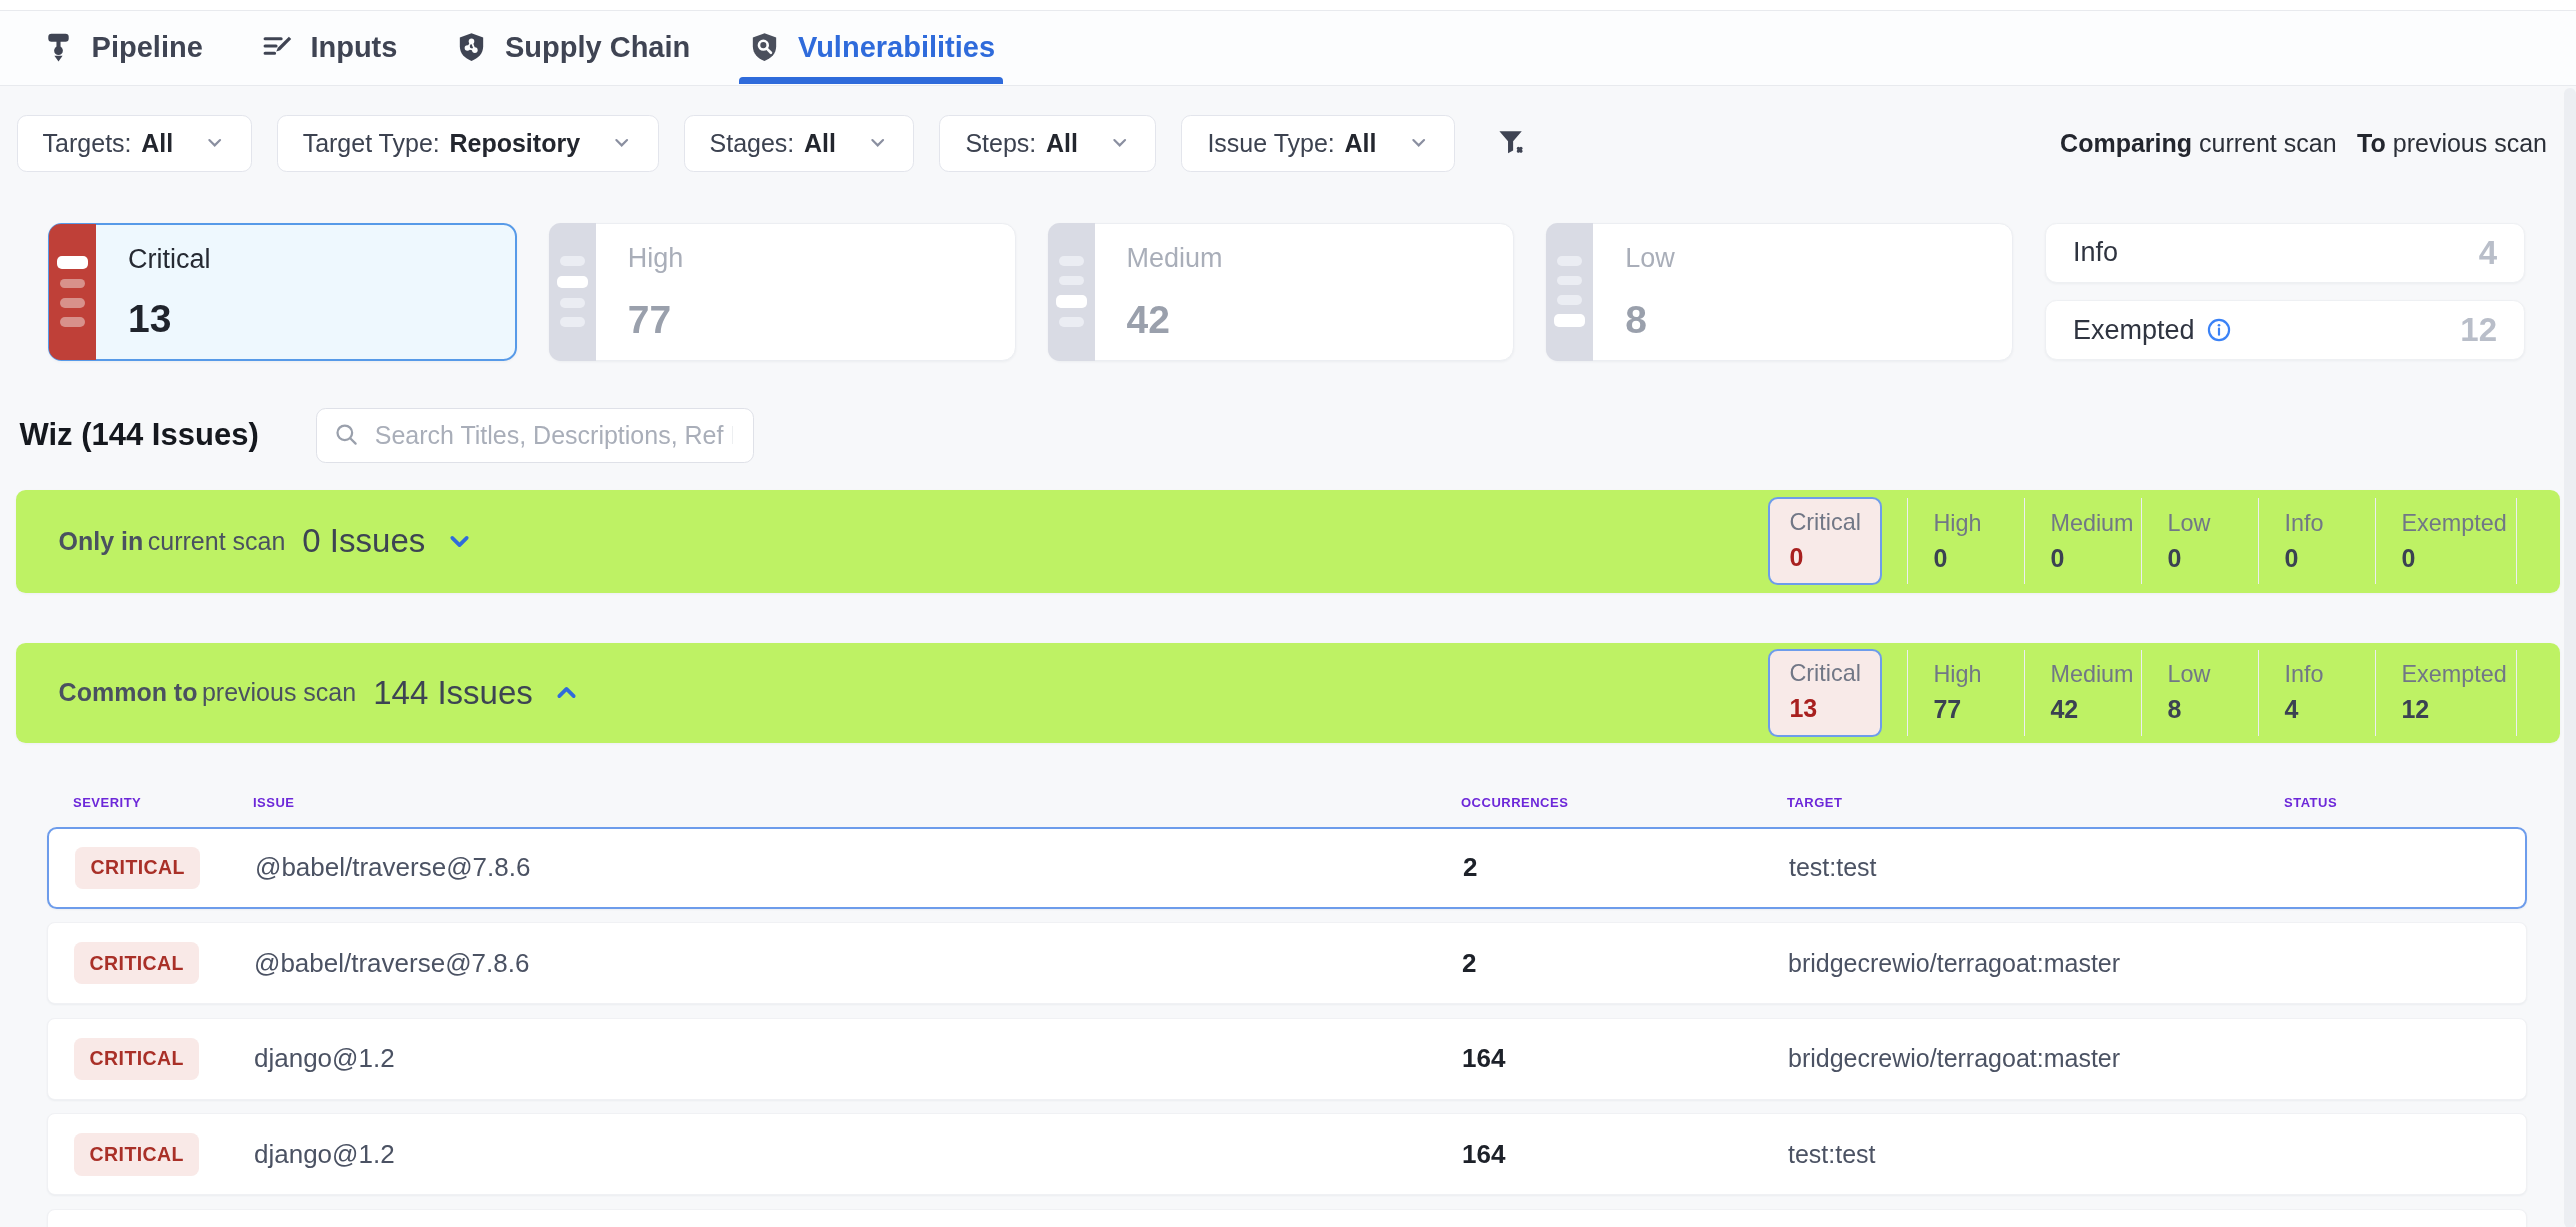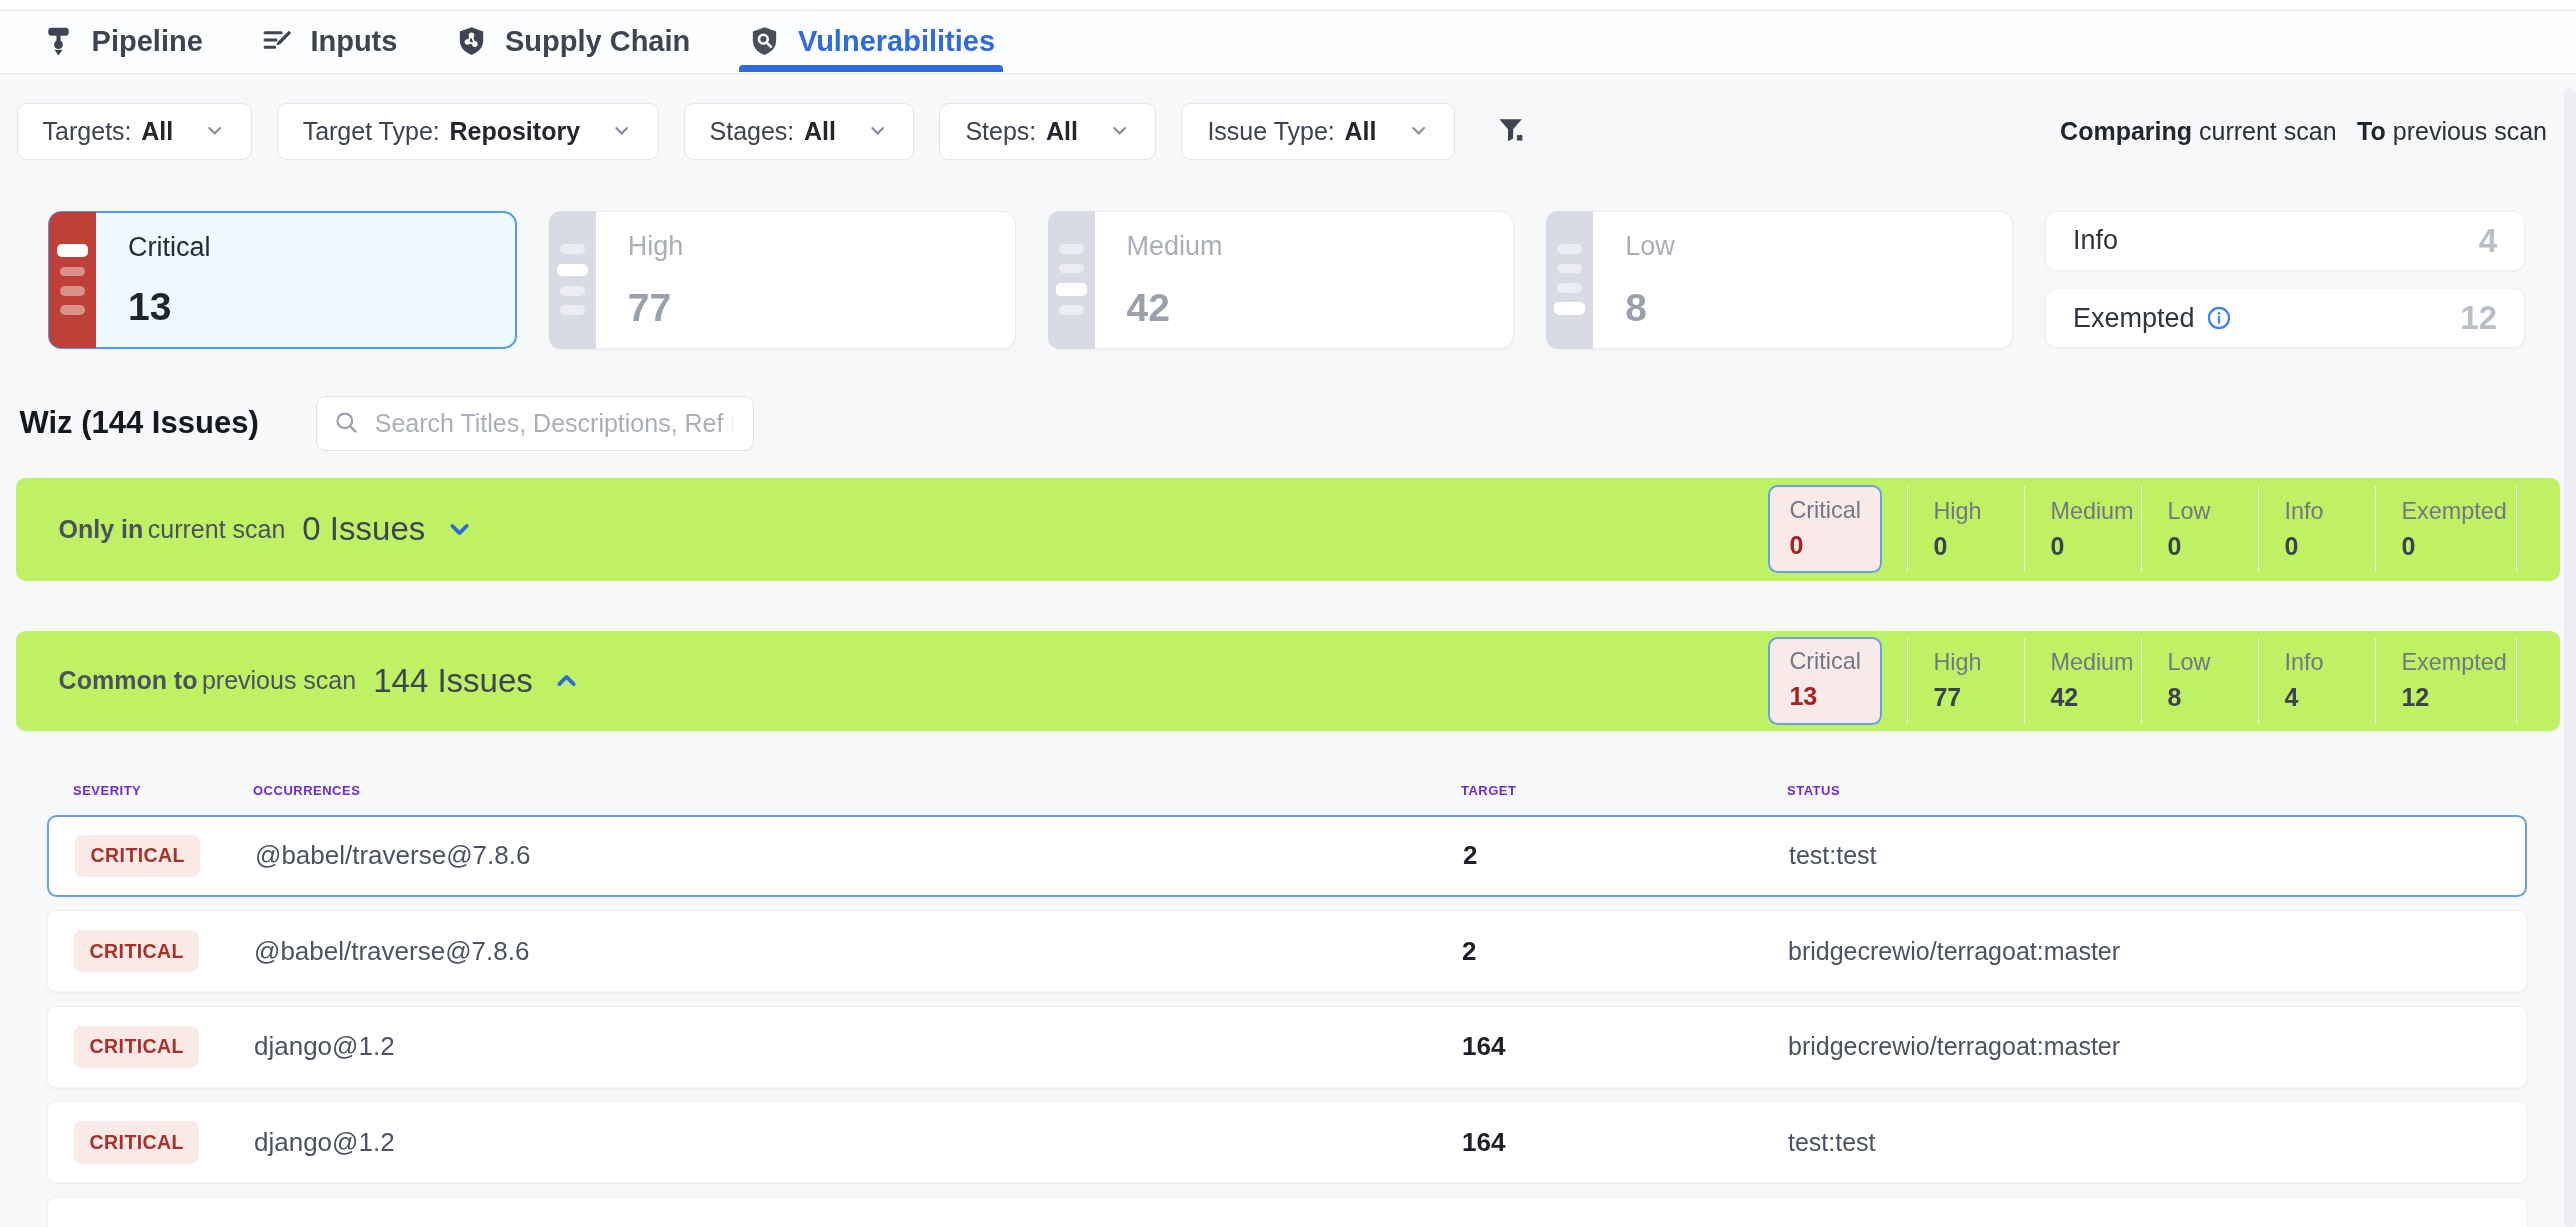--- a/index.html
+++ b/index.html
@@ -8,21 +8,21 @@
     font-family: "Liberation Sans", sans-serif;
     background:#f7f8fa;
     color:#23262e;
     overflow:hidden;
     position:relative;
   }
 
   
   .topstrip { height:9.7px; background:#ffffff; }
   .topbar {
-    height:64px; background:#fcfdfe;
+    height:76px; background:#fcfdfe;
     border-top:1.9px solid #e8eaee;
     border-bottom:1.9px solid #e8eaee;
     display:flex; align-items:stretch; gap:57px;
     padding:3px 41px; position:relative;
   }
   .tab { display:flex; align-items:center; gap:15.6px; color:#3f4453;
          font-size:29px; font-weight:600; position:relative; cursor:pointer; }
   .tab svg { width:35px; height:35px; flex:0 0 auto; }
   .tab.active { color:#2f6bdb; }
   .tab.active::after {
@@ -412,20 +412,21 @@
     <div class="chip-col last">
       <span class="chip-label">Exempted</span>
       <span class="chip-count">12</span>
     </div>
   </div>
 </div>
 
 <div class="table-wrap">
   <div class="thead trow-grid">
     <div>SEVERITY</div>
+    <div>ISSUE</div>
     <div>OCCURRENCES</div>
     <div>TARGET</div>
     <div>STATUS</div>
   </div>
 
   <div class="trow trow-grid selected">
     <div><span class="badge">CRITICAL</span></div>
     <div class="cell-issue">@babel/traverse@7.8.6</div>
     <div class="cell-occ">2</div>
     <div class="cell-target">test:test</div>

